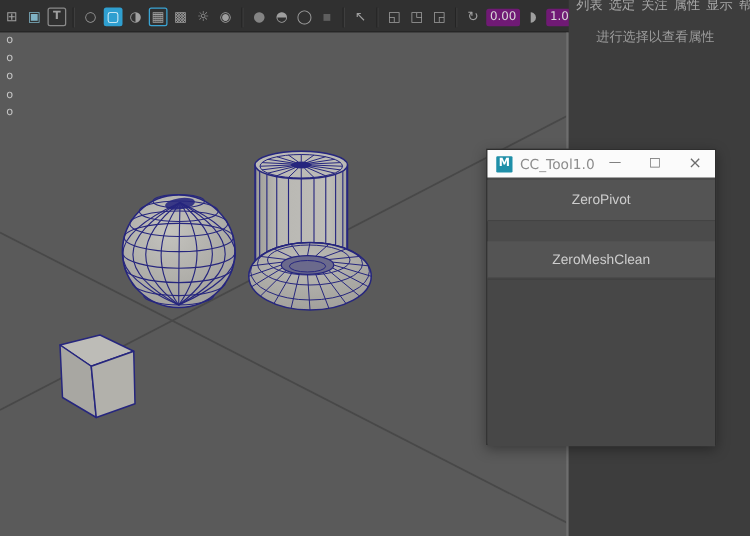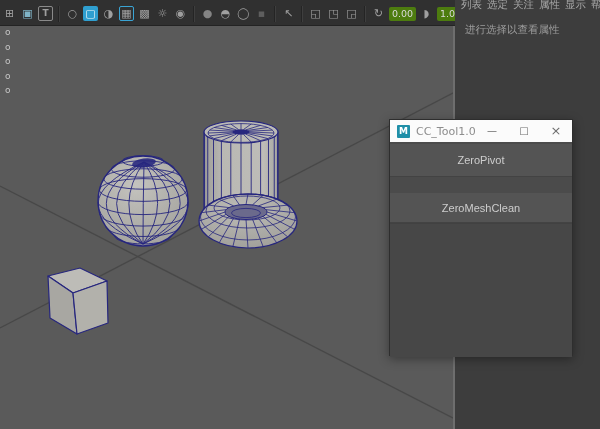--- a/index.html
+++ b/index.html
@@ -10,42 +10,42 @@
   
   #toolbar { position:absolute; left:0; top:0; width:455px; height:26px;
     background:#303030; border-bottom:1px solid #232323;
     display:flex; align-items:center; gap:3px; padding:2px 0 0 2px; }
   .tb-icon { width:15px; height:15px; flex:0 0 auto; display:flex; align-items:center;
     justify-content:center; font-size:11px; line-height:15px; color:#9f9f9f;
     border-radius:2px; cursor:default; }
   .tb-icon.boxed { border:1px solid #8a8a8a; font-size:9px; font-weight:bold; }
   .tb-sep { width:2px; height:16px; background:#242424; border-right:1px solid #3e3e3e;
     margin:0 2px; flex:0 0 auto; }
-  .tb-field { height:14px; min-width:27px; background:#4d7c0f; color:#d9d9d9;
+  .tb-field { height:14px; min-width:27px; background:#701a75; color:#d9d9d9;
     font-size:9.5px; line-height:14px; text-align:center; border-radius:2px;
     padding:0 2px; flex:0 0 auto; }
   .tb-transform { height:16px; width:76px; background:#454545; color:#bdbdbd;
     font-size:10px; line-height:16px; padding:0 5px; border-radius:2px; flex:0 0 auto;
     white-space:nowrap; overflow:hidden; }
   #corner-glyph { position:absolute; left:1px; top:0; width:5px; height:4px;
     background:#828282; opacity:.8; }
 
   
   #viewport { position:absolute; left:0; top:26px; width:455px; height:403px;
     background:#5a5a5a; border-right:2px solid #6e6e6e; overflow:hidden; }
   #scene { position:absolute; left:0; top:0; }
   .vp-marker { position:absolute; left:5px; font-size:9px; color:#c6c6c6; line-height:9px; }
 
   
   #attr-panel { position:absolute; left:455px; top:0; width:145px; height:429px;
     background:#3d3d3d; overflow:hidden; }
   #attr-menu { position:absolute; left:6px; top:-3px; display:flex; gap:5px;
     white-space:nowrap; }
   .attr-menu-item { font-size:10.5px; color:#a8a8a8; line-height:14px; cursor:default; }
-  #attr-hint { position:absolute; left:10px; top:23px; font-size:10.5px; color:#9c9c9c; }
+  #attr-hint { position:absolute; left:22px; top:23px; font-size:10.5px; color:#9c9c9c; }
 
   
   #tool-window { position:absolute; left:389px; top:119px; width:184px; height:237px;
     background:#4b4b4b; border:1px solid #2e2e2e;
     box-shadow:0 3px 10px rgba(0,0,0,.38); }
   #tw-titlebar { position:absolute; left:0; top:0; width:100%; height:22px;
     background:#fbfbfb; display:flex; align-items:center; }
   #tw-appicon { width:13px; height:13px; margin-left:7px; background:#1f8fa8;
     color:#ffffff; font-size:9px; font-weight:bold; text-align:center; line-height:13px;
     border-radius:1px; flex:0 0 auto; }

